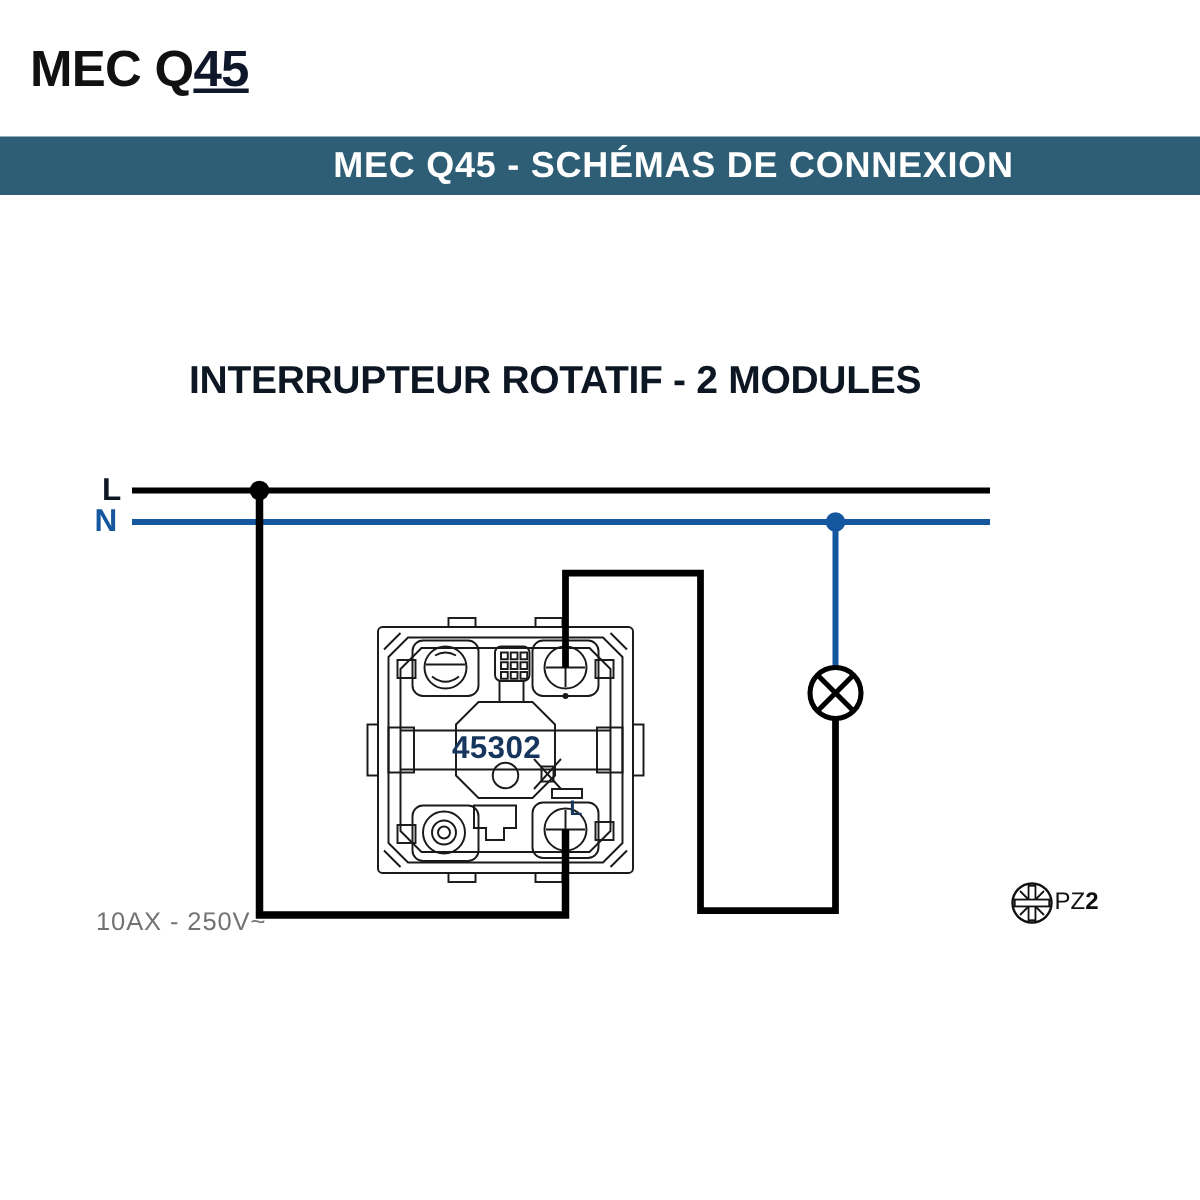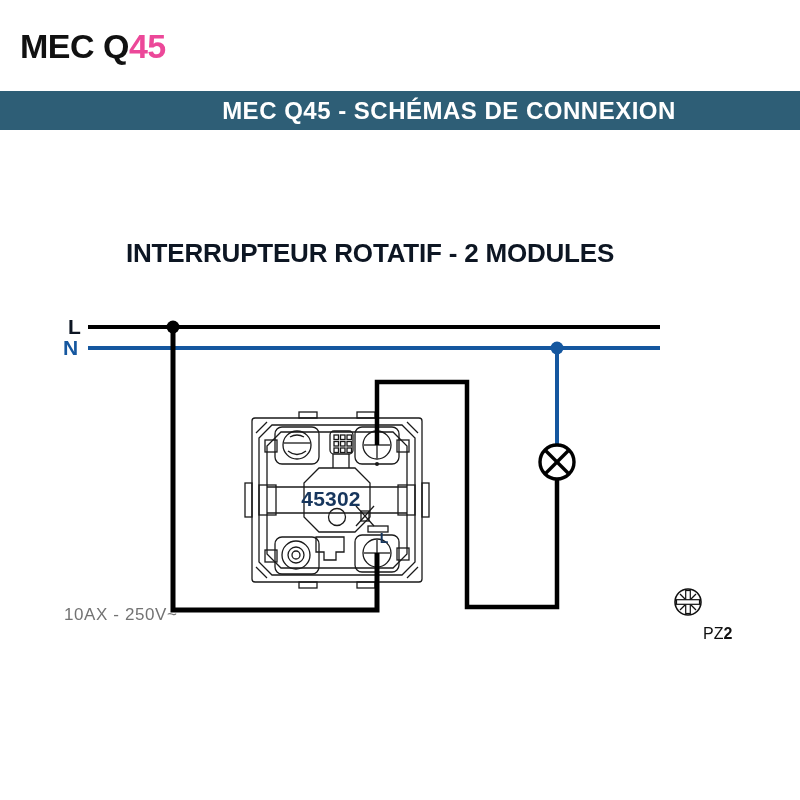--- a/index.html
+++ b/index.html
@@ -1,35 +1,35 @@
 <!DOCTYPE html>
 <html><head>
 <meta charset="utf-8">
 <style>
   html,body{margin:0;padding:0;background:#fff;}
   .page{position:relative;width:800px;height:800px;background:#fff;overflow:hidden;
         font-family:"Liberation Sans",sans-serif;}
   .logo{position:absolute;left:20px;top:27px;font-size:34px;font-weight:bold;
         letter-spacing:-0.5px;color:#111;white-space:nowrap;}
-  .logo .accent{color:#ec4899;}
+  .logo .accent{color:#0f172a;text-decoration:underline;}
   .banner{position:absolute;left:0;top:91px;width:800px;height:39px;background:#2E5E76;}
   .banner-title{display:block;text-align:center;padding-left:98px;line-height:39px;
         color:#fff;font-weight:bold;font-size:24px;letter-spacing:0.5px;white-space:nowrap;}
   .heading{position:absolute;left:122px;top:234px;margin:4px;font-size:26px;font-weight:bold;
         color:#0D1623;letter-spacing:-0.2px;white-space:nowrap;}
   .diagram-svg{position:absolute;left:0;top:0;}
   .lbl{position:absolute;font-weight:bold;white-space:nowrap;}
   .lbl-live{left:68px;top:315px;font-size:21px;color:#0D1623;}
   .lbl-neutral{left:63px;top:336px;font-size:21px;color:#15579F;}
   .lbl-model{left:331px;top:499px;transform:translate(-50%,-50%);font-size:21px;
         color:#17365D;letter-spacing:0.2px;}
   .lbl-term{left:384px;top:538px;transform:translate(-50%,-50%);font-size:14px;color:#17365D;}
   .lbl-rating{position:absolute;left:64px;top:605px;font-size:17px;color:#737373;
         letter-spacing:0.6px;white-space:nowrap;}
-  .lbl-pz{position:absolute;left:703px;top:593px;font-size:16px;color:#101010;white-space:nowrap;margin-top:32px;}
+  .lbl-pz{position:absolute;left:703px;top:593px;font-size:16px;color:#101010;white-space:nowrap;}
   .lbl-pz .bold{font-weight:bold;}
 </style>
 </head>
 <body>
 
 <div class="page">
 
   <div class="logo"><span>MEC Q</span><span class="accent">45</span></div>
 
   <div class="banner">

